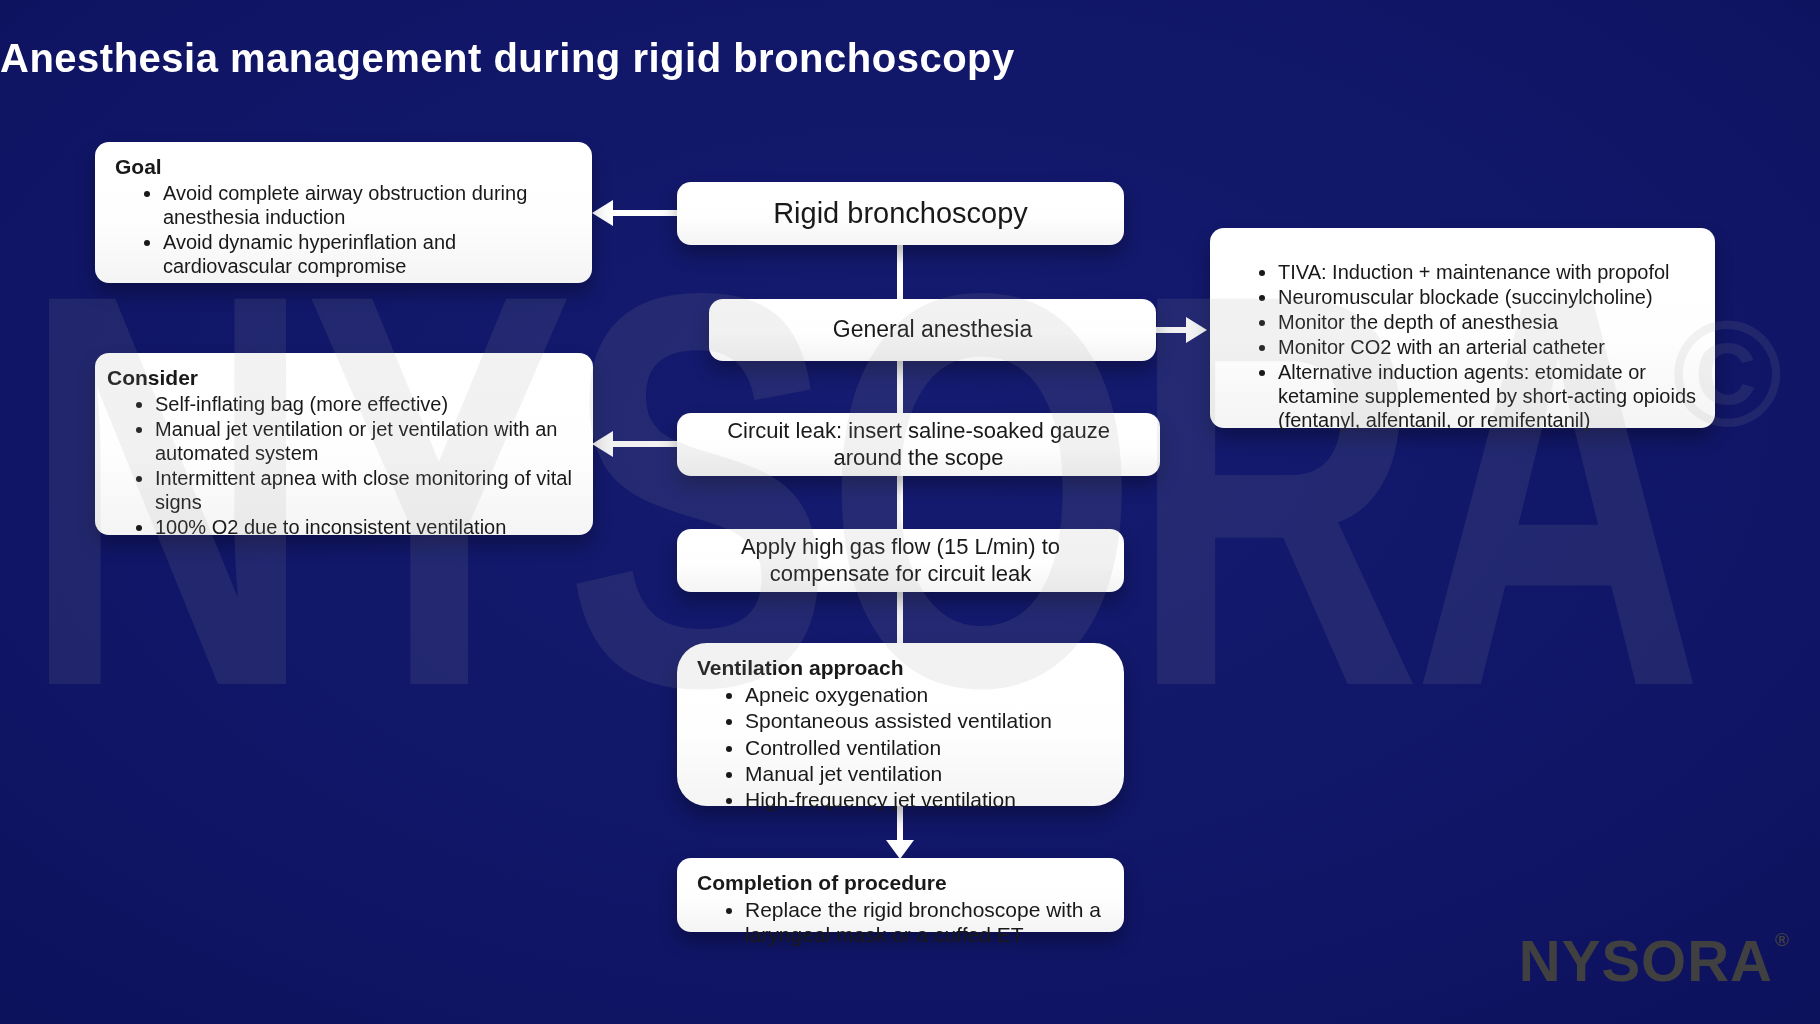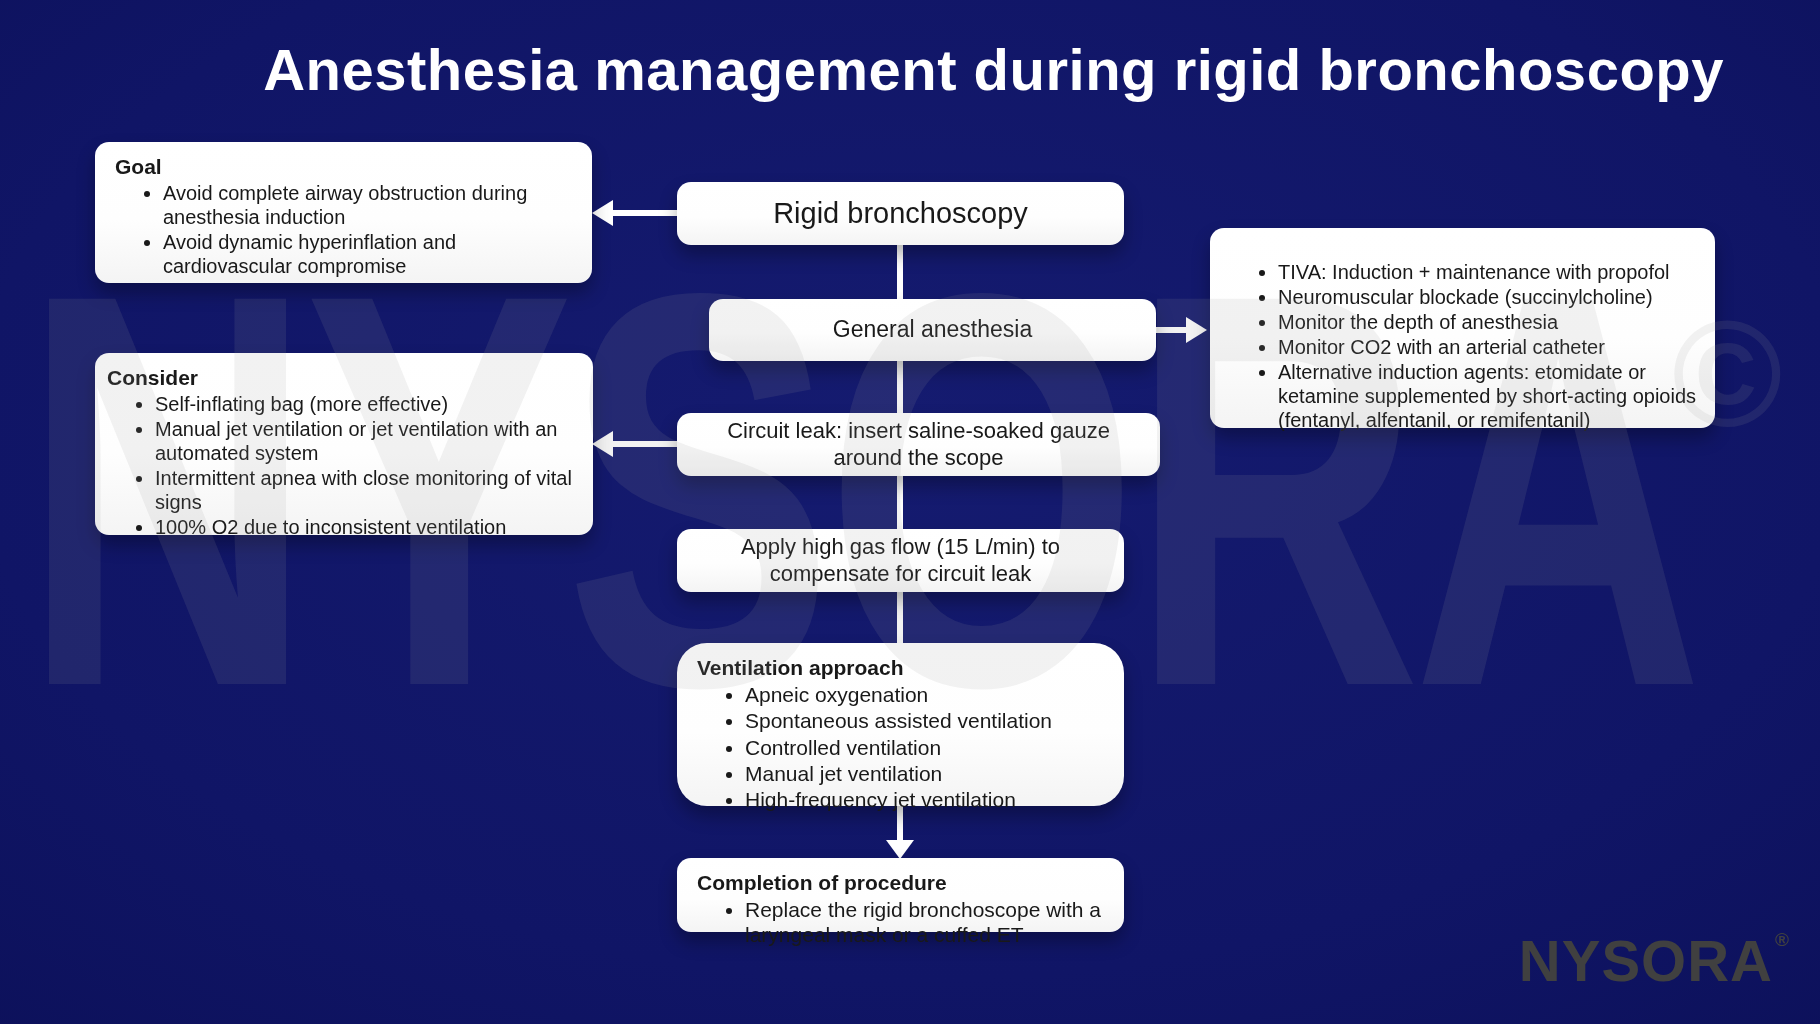--- a/index.html
+++ b/index.html
@@ -3,22 +3,22 @@
 <meta charset="utf-8">
 <style>
   html,body{margin:0;padding:0;}
   body{
     width:1820px;height:1024px;position:relative;overflow:hidden;
     background:radial-gradient(1700px 1000px at 50% 42%, #151b70 0%, #101566 55%, #0a0e53 100%);
     font-family:"Liberation Sans", sans-serif;
     -webkit-font-smoothing:antialiased;
   }
   .title{
-    position:absolute;top:36px;left:0;width:1724px;text-align:right;
-    color:#ffffff;font-size:58px;font-weight:800;letter-spacing:0.5px;
+    position:absolute;top:36px;left:0;width:1724px;text-align:left;
+    color:#ffffff;font-size:40px;font-weight:800;letter-spacing:0.5px;
   }
   .box{
     position:absolute;
     background:linear-gradient(180deg,#ffffff 0%,#fefefe 55%,#f4f4f4 100%);
     border-radius:14px;color:#191919;
     box-shadow:0 10px 18px rgba(0,0,0,0.30);
     box-sizing:border-box;z-index:10;
   }
   .side{padding:12px 18px 10px 20px;font-size:20px;line-height:1.2;}
   .box-heading{font-weight:700;font-size:21px;margin:0 0 2px 0;}

